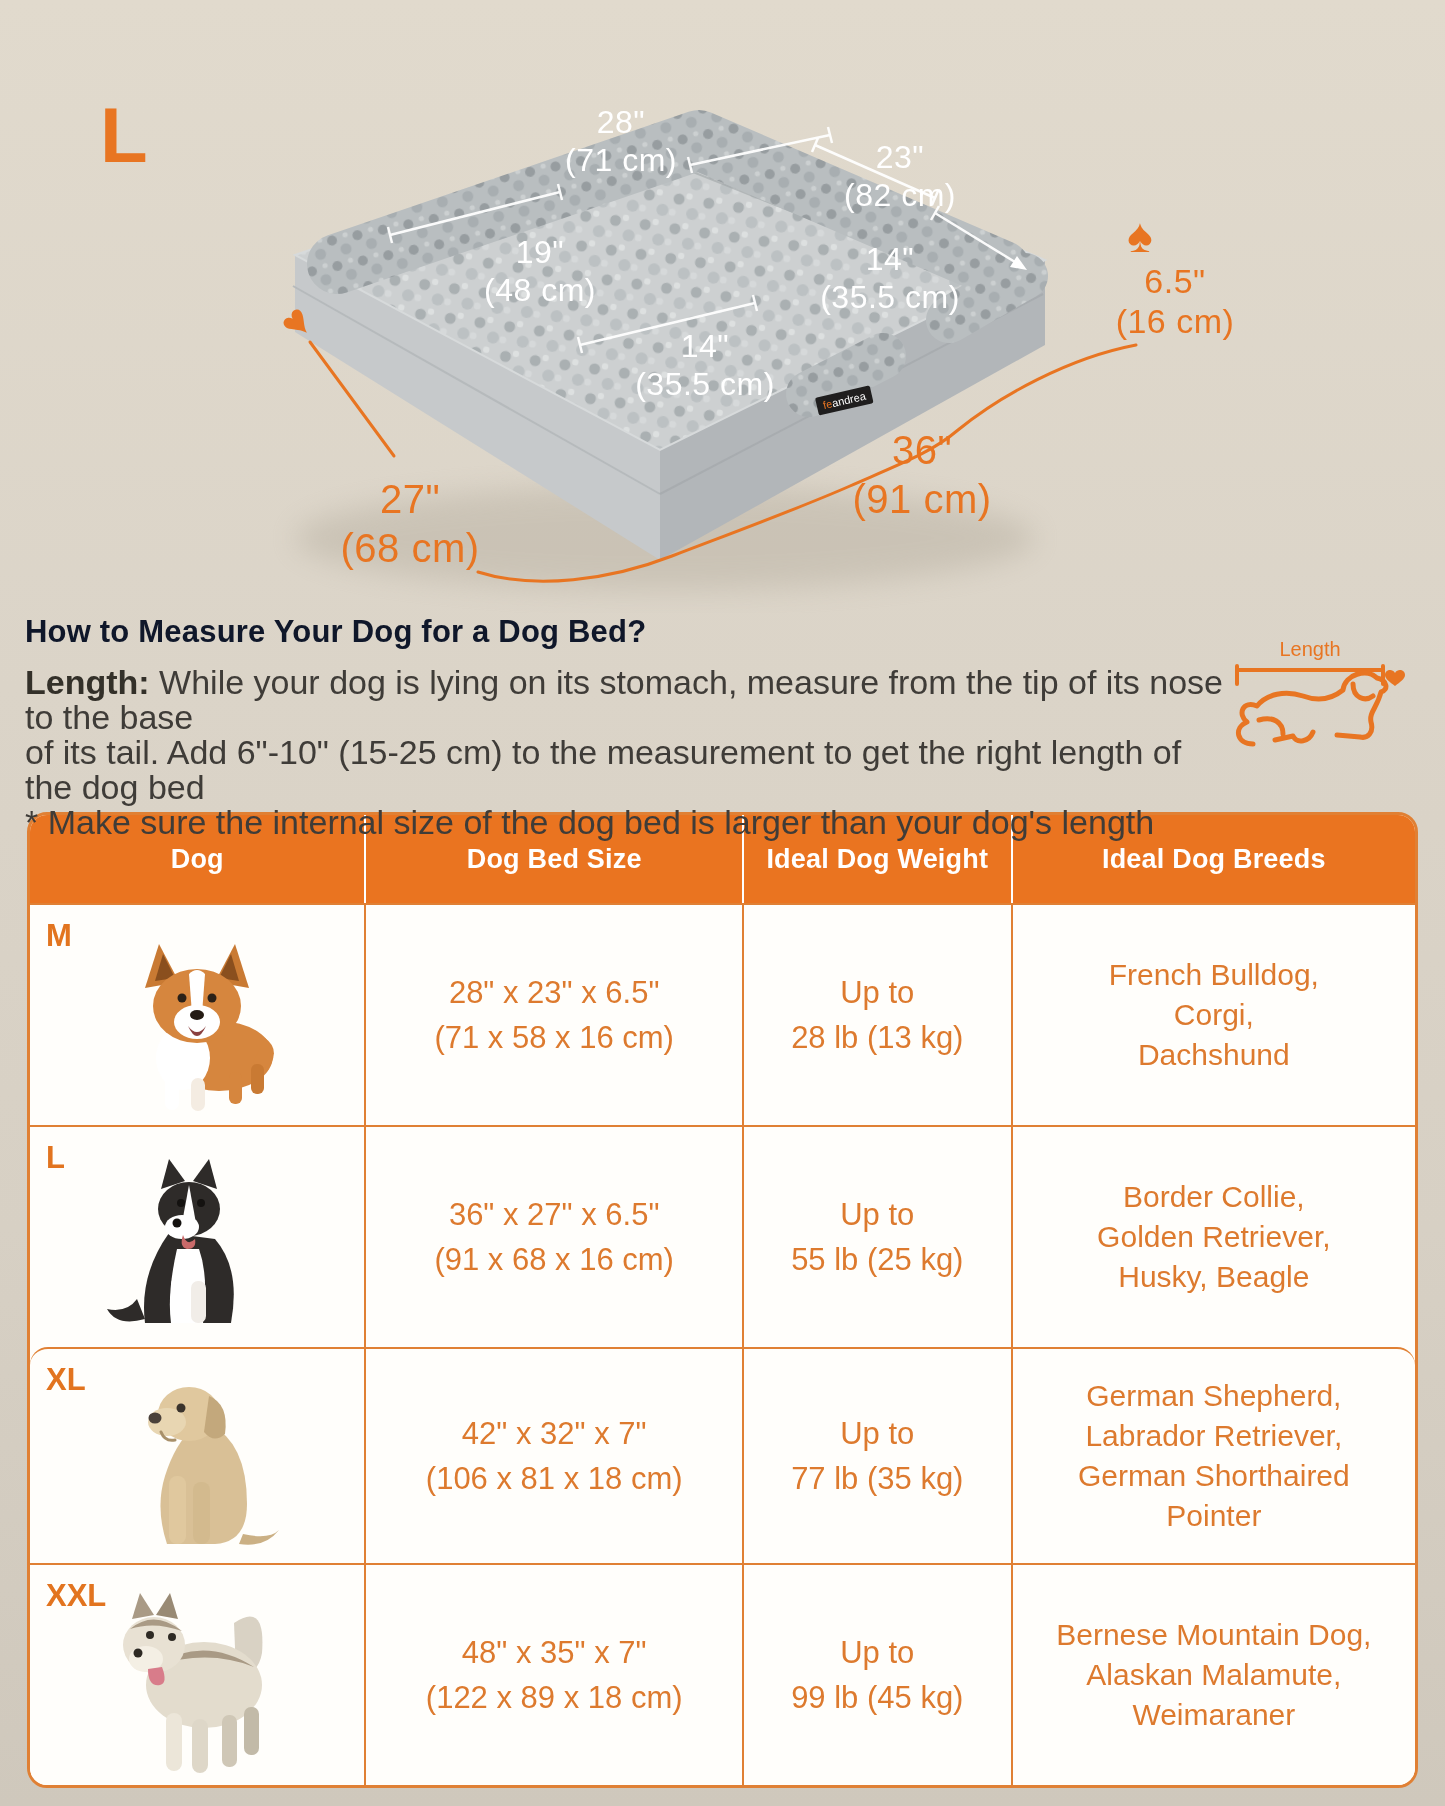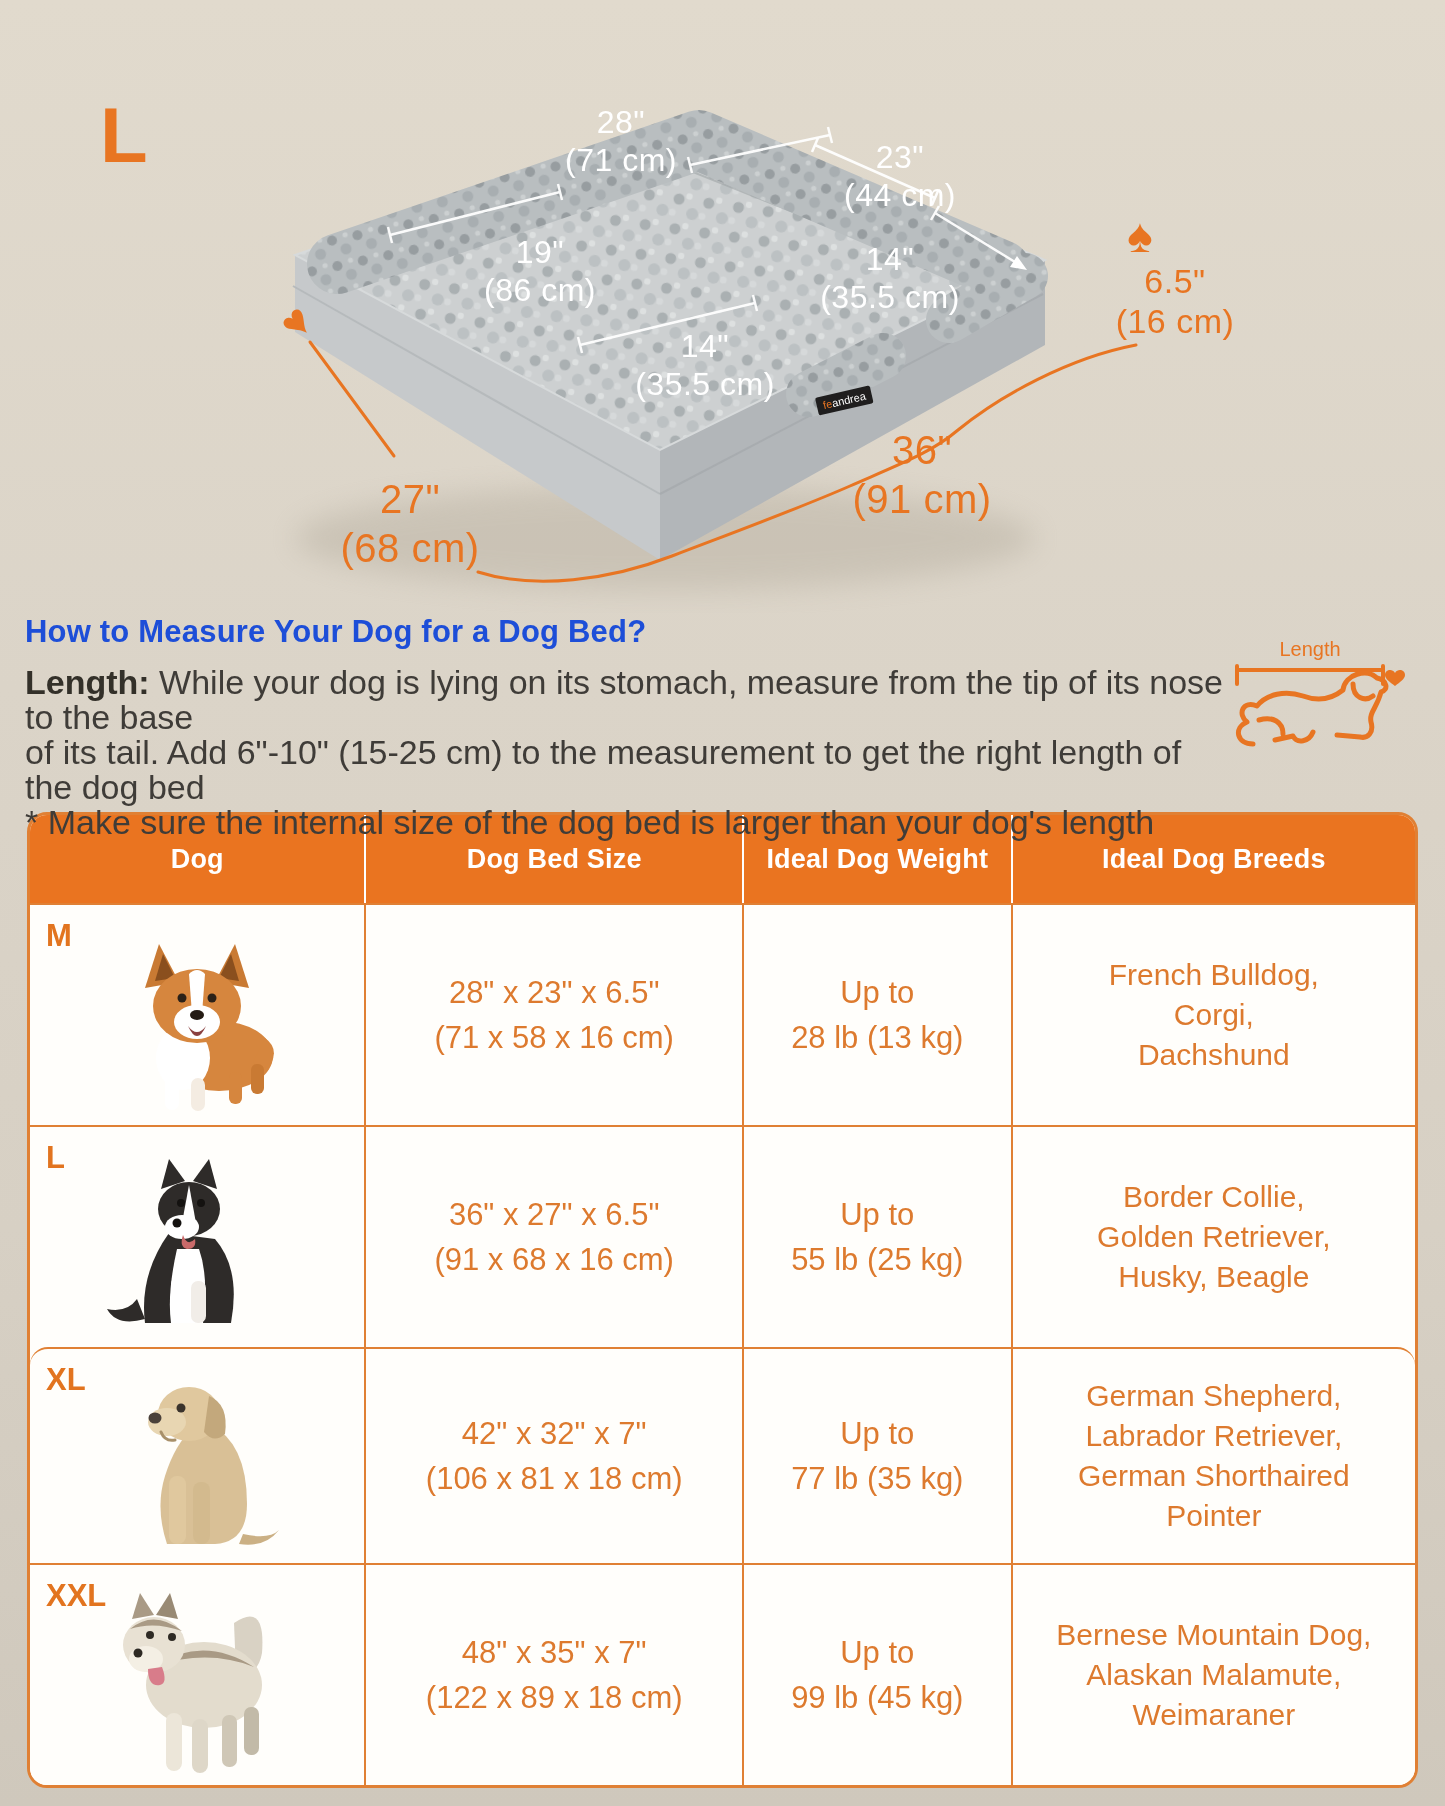--- a/index.html
+++ b/index.html
@@ -22,21 +22,21 @@
   }
   .dim.orange{color:#e87522;}
   .dim.big{font-size:40px;line-height:49px;}
   .dim.h65{font-size:34px;line-height:40px;}
   .glyph-icon{position:absolute;transform:translate(-50%,-50%);color:#e87522;line-height:1;}
   .spade{font-size:48px;}
   .heart{font-size:44px;transform:translate(-50%,-50%) rotate(-45deg);}
   
   .measure{position:relative;margin:0 25px;height:178px;padding-top:2px;}
   .measure h2{
-    margin:0;font-size:31px;font-weight:bold;color:#1d4ed8;letter-spacing:.2px;
+    margin:0;font-size:31px;font-weight:bold;color:#0f172a;letter-spacing:.2px;
   }
   .measure-text{
     margin:15px 0 0 0;font-size:34px;line-height:35px;color:#3f3c38;
     white-space:pre-line;max-width:1200px;
   }
   .measure-text b{font-weight:bold;color:#333029;}
   .length-diagram{position:absolute;left:1200px;top:28px;width:205px;height:130px;}
   
   .size-table{
     margin:20px 27px 0 27px;width:1391px;box-sizing:border-box;
@@ -142,25 +142,25 @@
 
   <div class="glyph-icon spade" style="left:1140px;top:236px;">♠</div>
   <div class="glyph-icon heart" style="left:296px;top:322px;">♥</div>
 
   <div class="dim" style="left:621px;top:103px;">
     <div>28"</div>
     <div>(71 cm)</div>
   </div>
   <div class="dim" style="left:900px;top:138px;">
     <div>23"</div>
-    <div>(44 cm)</div>
+    <div>(82 cm)</div>
   </div>
   <div class="dim" style="left:540px;top:233px;">
     <div>19"</div>
-    <div>(86 cm)</div>
+    <div>(48 cm)</div>
   </div>
   <div class="dim" style="left:890px;top:240px;">
     <div>14"</div>
     <div>(35.5 cm)</div>
   </div>
   <div class="dim" style="left:705px;top:327px;">
     <div>14"</div>
     <div>(35.5 cm)</div>
   </div>
 

